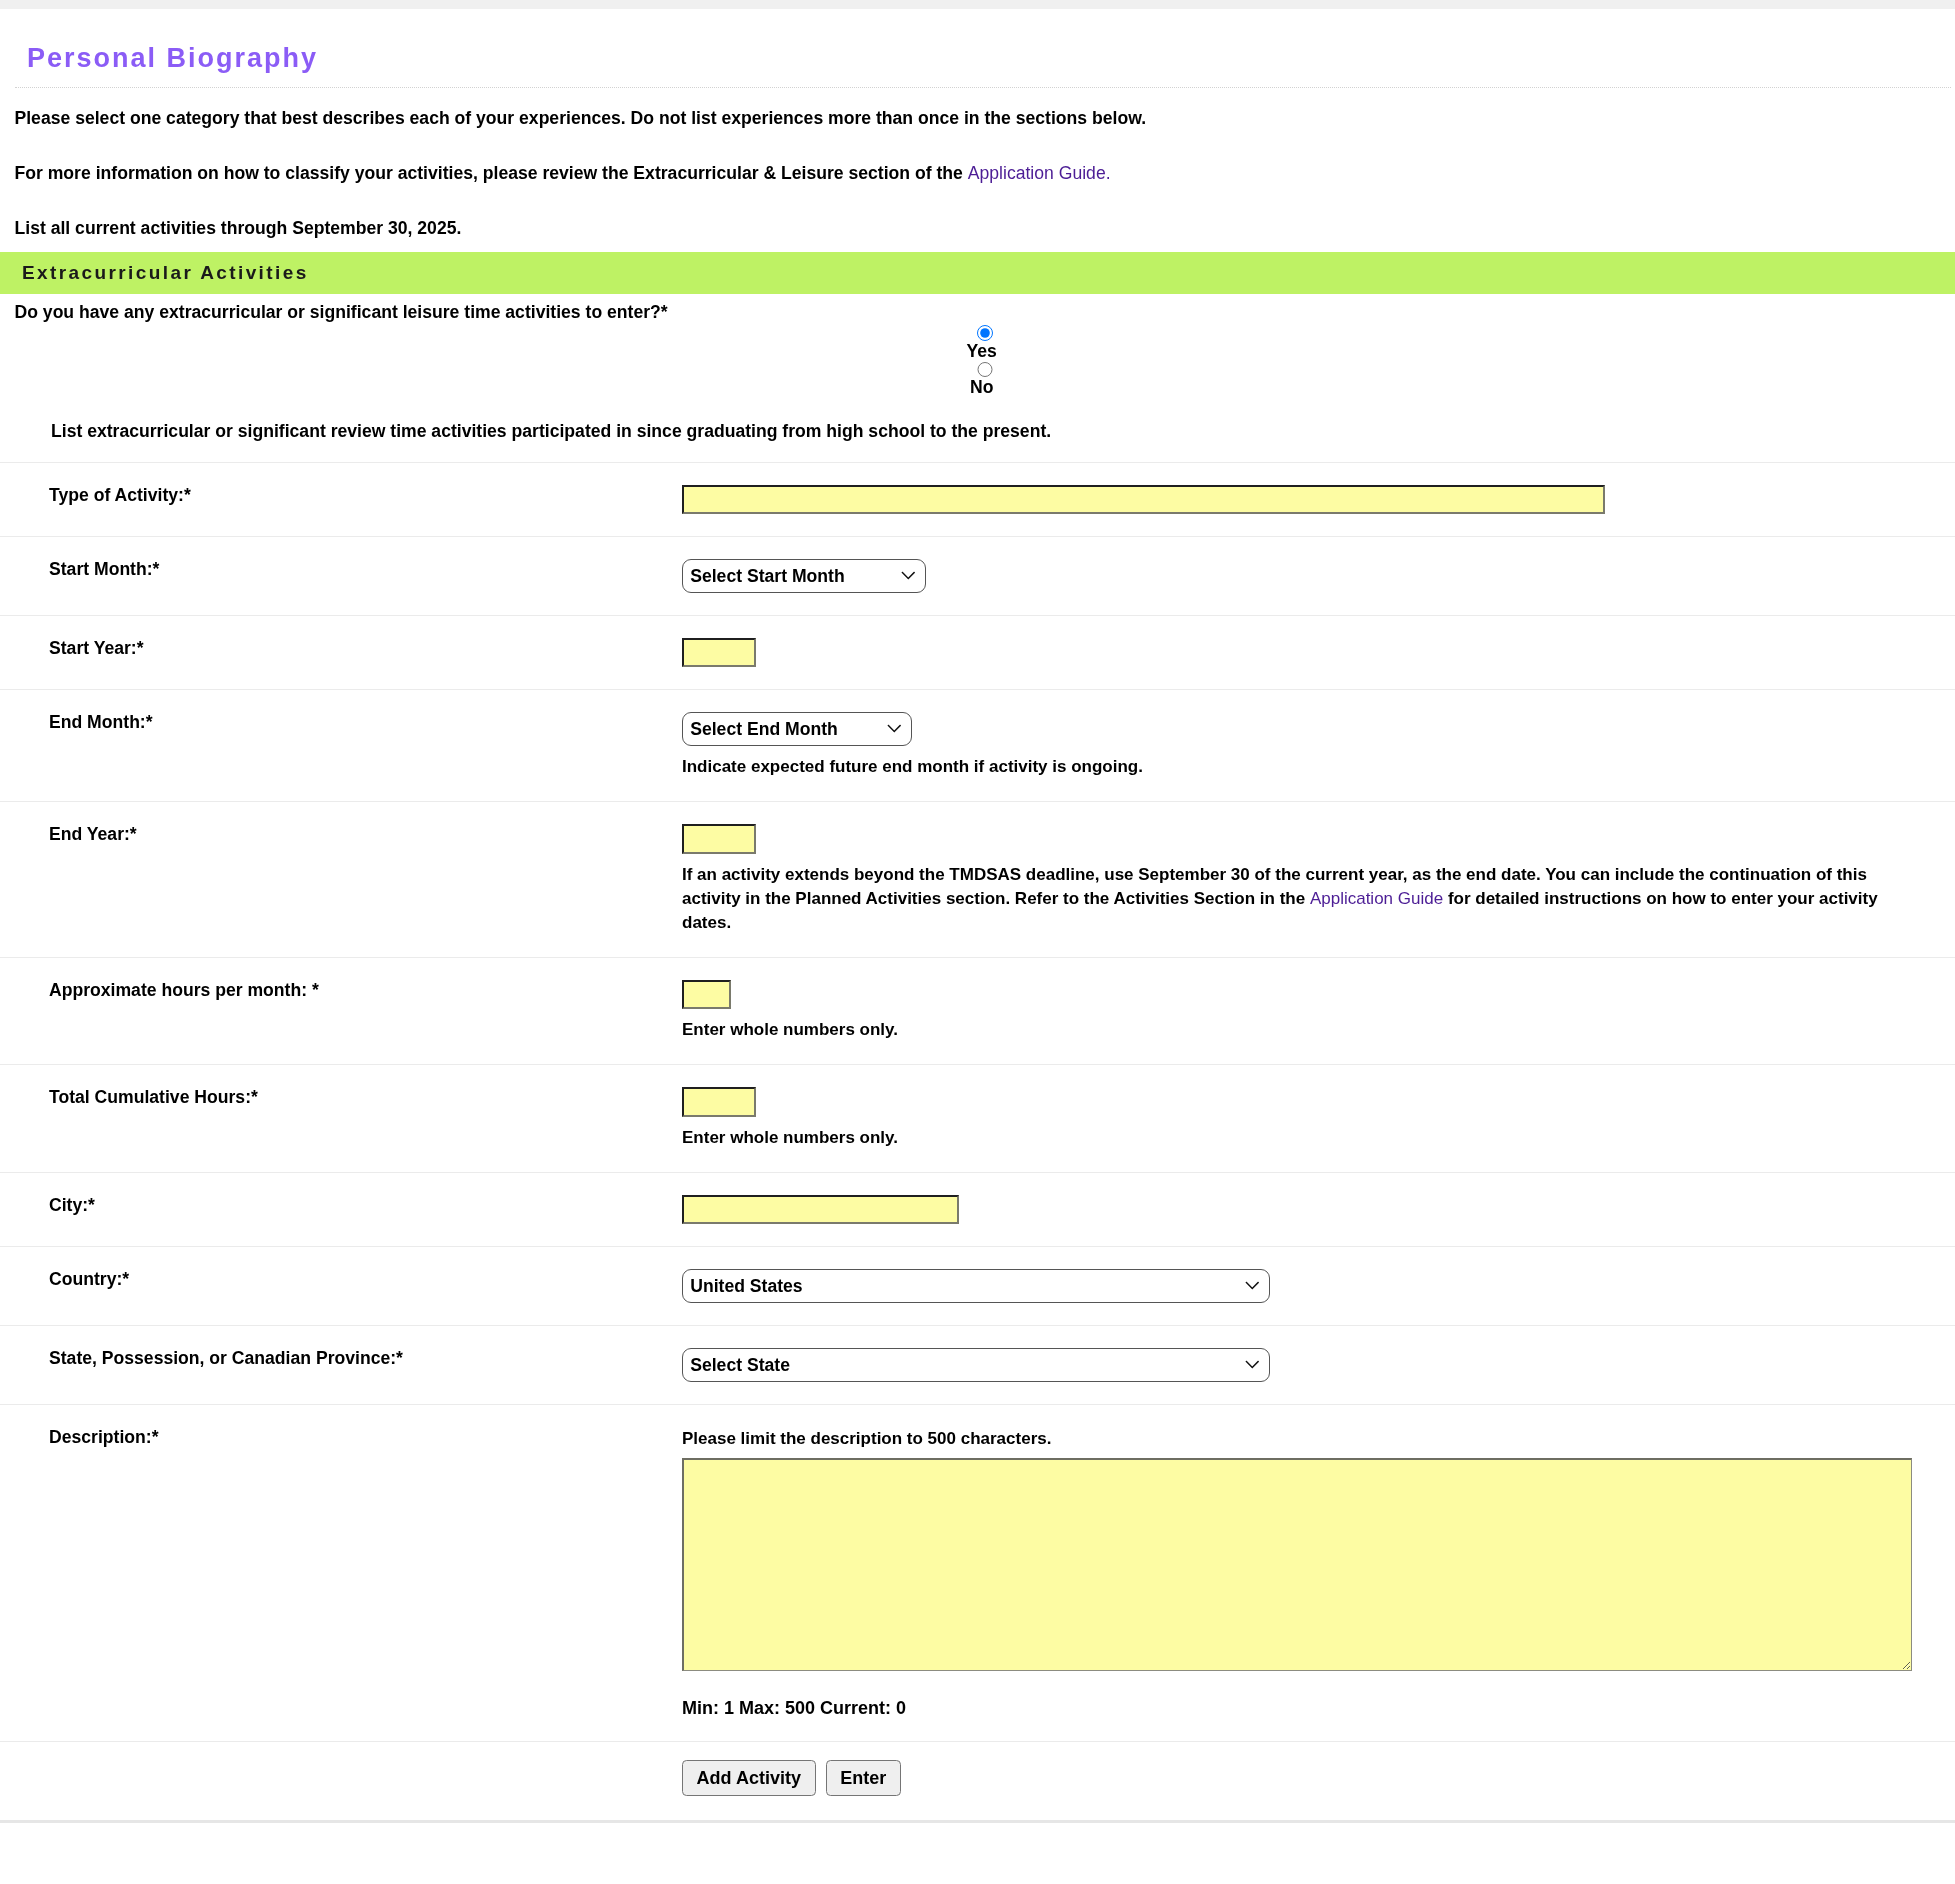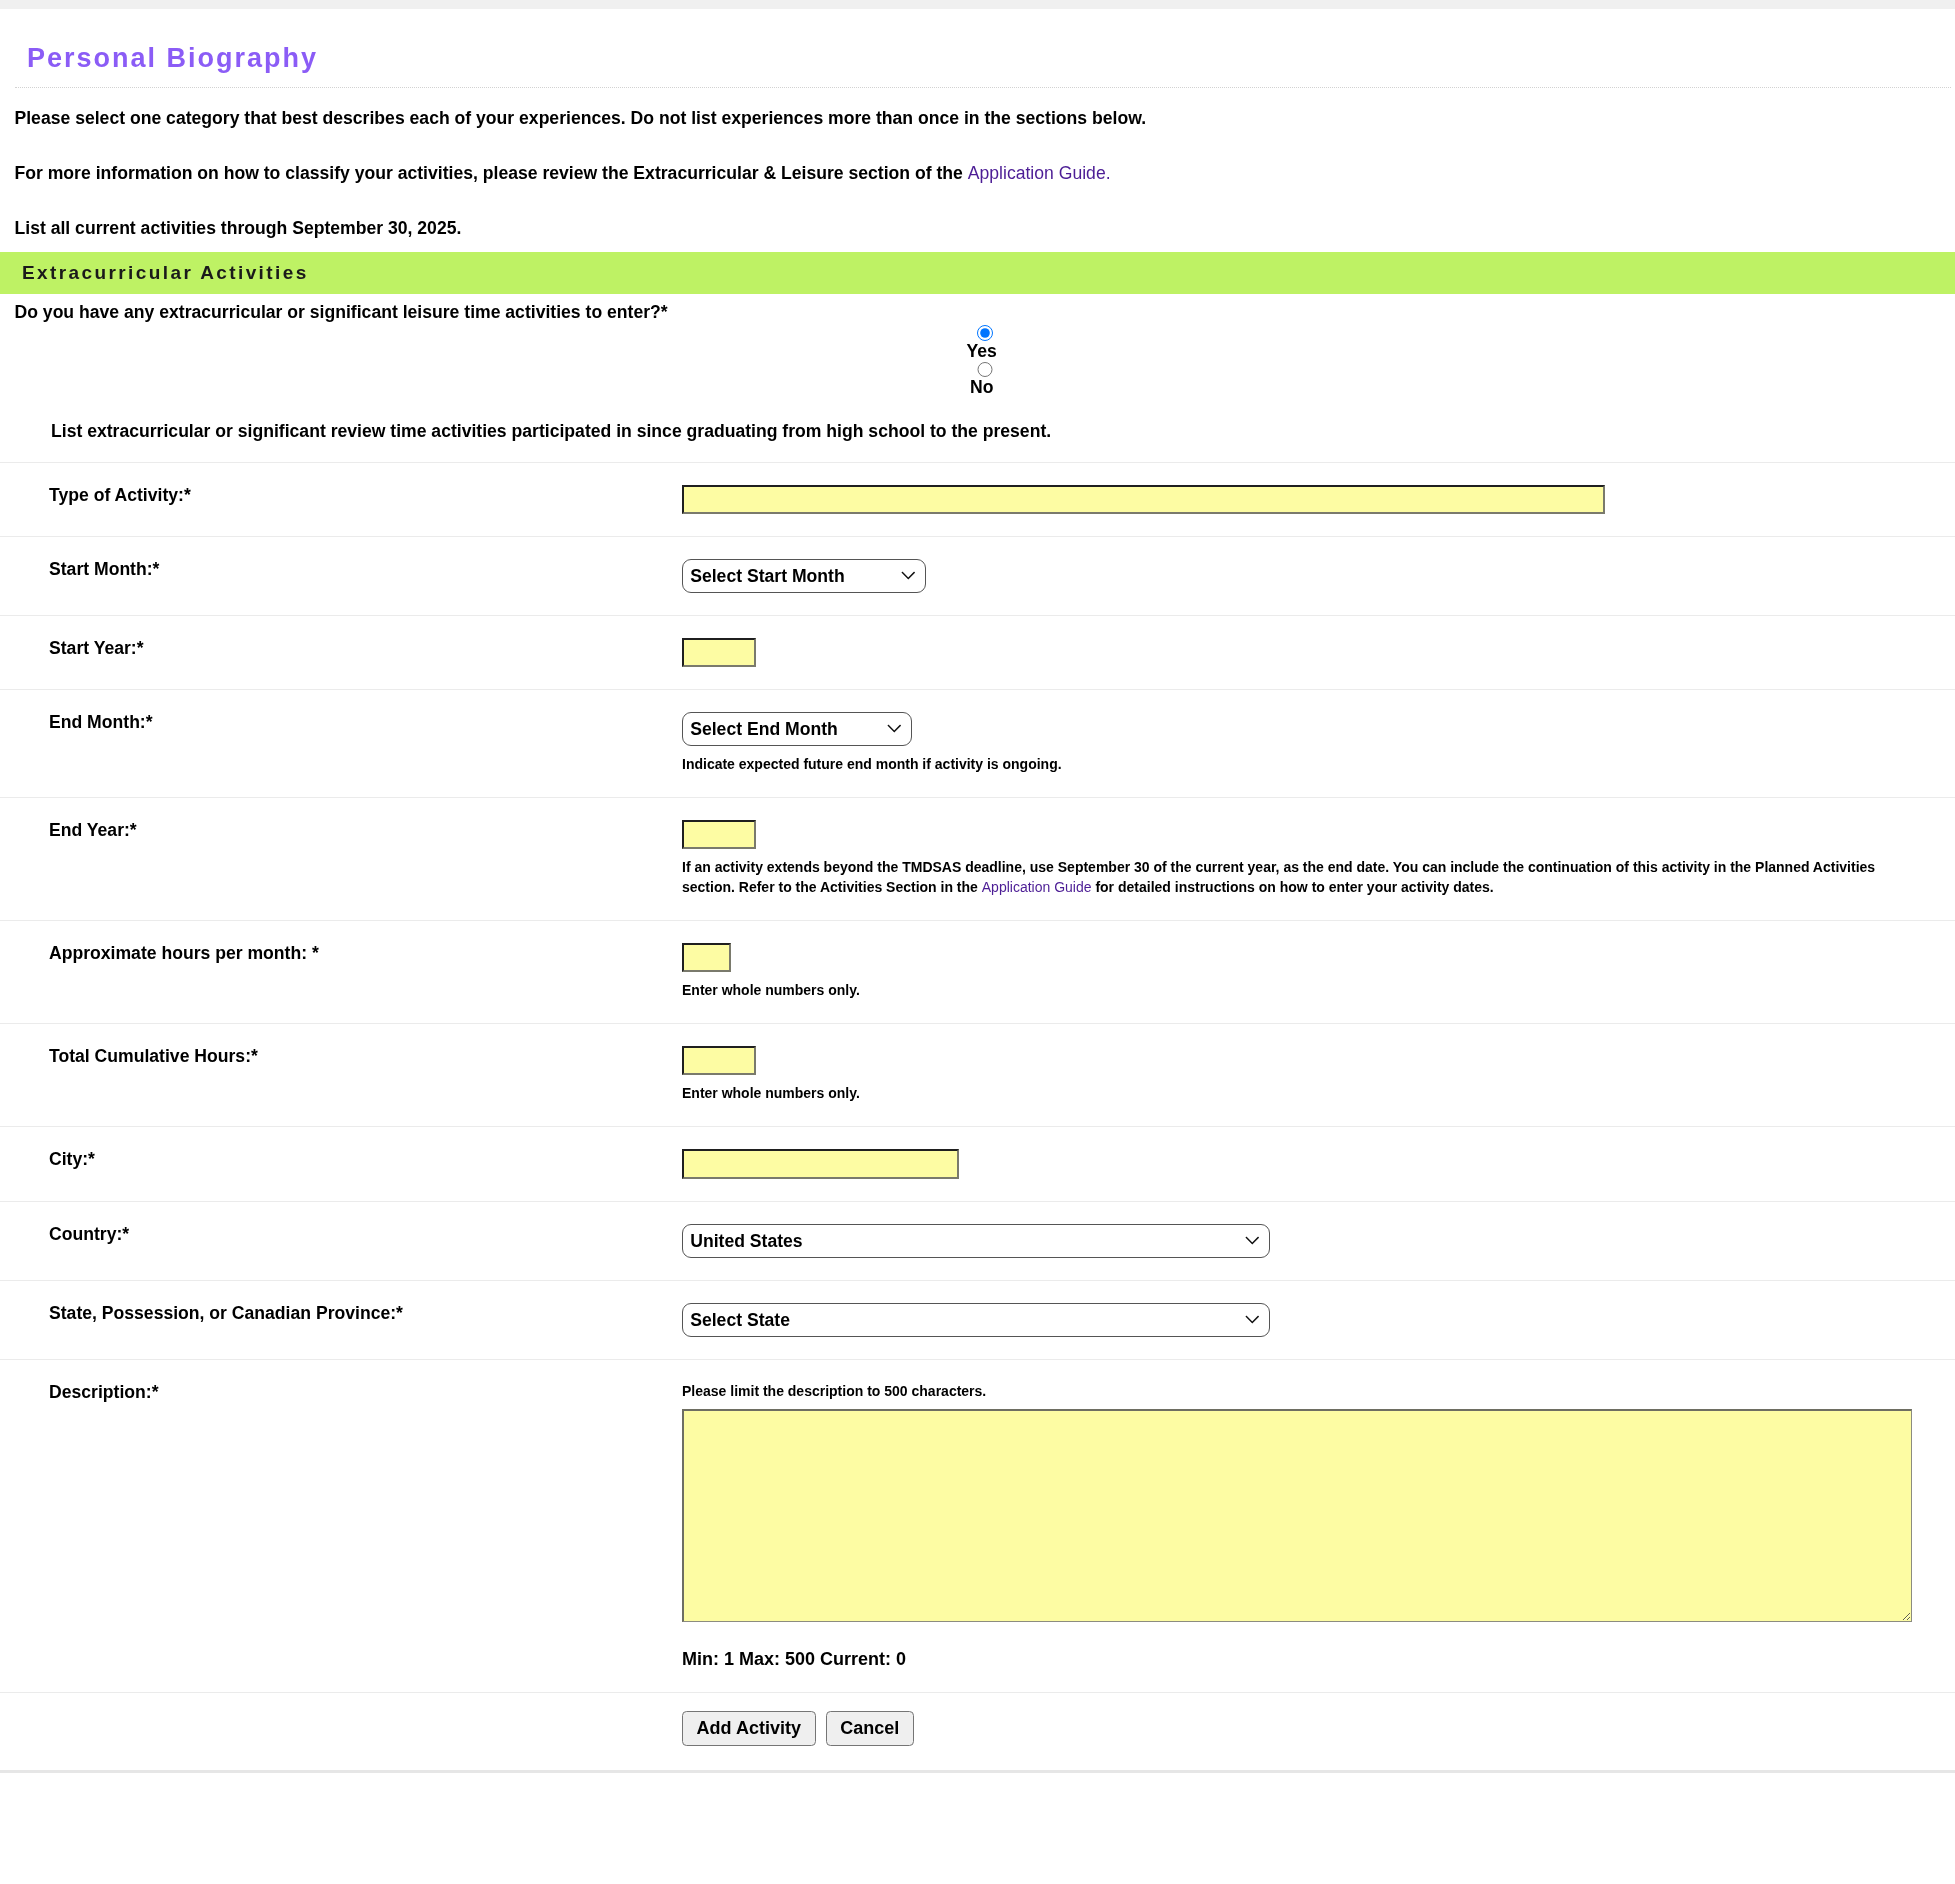--- a/index.html
+++ b/index.html
@@ -150,21 +150,21 @@
     pointer-events: none;
     font-size: 13.6px;
     line-height: 1;
     color: #111;
   }
   select.sel-month { width: 244px; padding-right: 31px; }
   select.sel-endmonth { width: 230px; padding-right: 31px; }
   select.sel-wide { width: 588px; padding-right: 31px; }
 
   .helptext {
-    font-size: 14px;
+    font-size: 17px;
     font-weight: bold;
     line-height: 1.42;
     padding-top: 9px;
     max-width: 1226px;
   }
   .helptext.narrow { max-width: 1226px; }
 
   textarea.desc {
     background: #fdfca3;
     border-top: 2.7px solid #6e6e62;
@@ -354,21 +354,21 @@
         <div class="helptext" style="padding-top:0">Please limit the description to 500 characters.</div>
         <textarea class="desc" style=""></textarea>
         <div class="counter">Min: 1 Max: 500 Current: 0</div>
       </td>
     </tr>
 
     <tr class="btn-row">
       <td class="label-cell"></td>
       <td class="field-cell">
         <button class="btn">Add Activity</button>
-        <button class="btn">Cancel</button>
+        <button class="btn">Enter</button>
       </td>
     </tr>
 
   </tbody>
     </table>
 
   <div class="bottom-rule"></div>
 
 </div>
 

